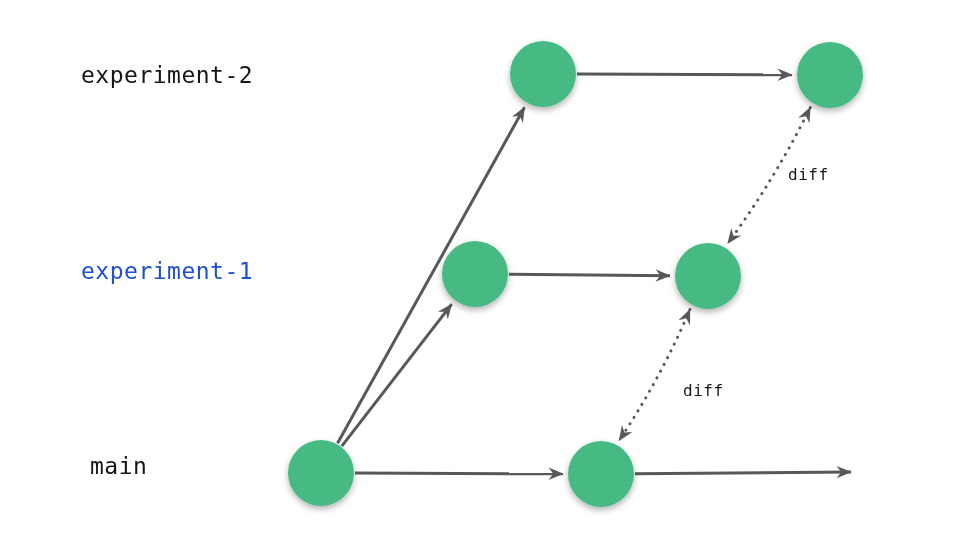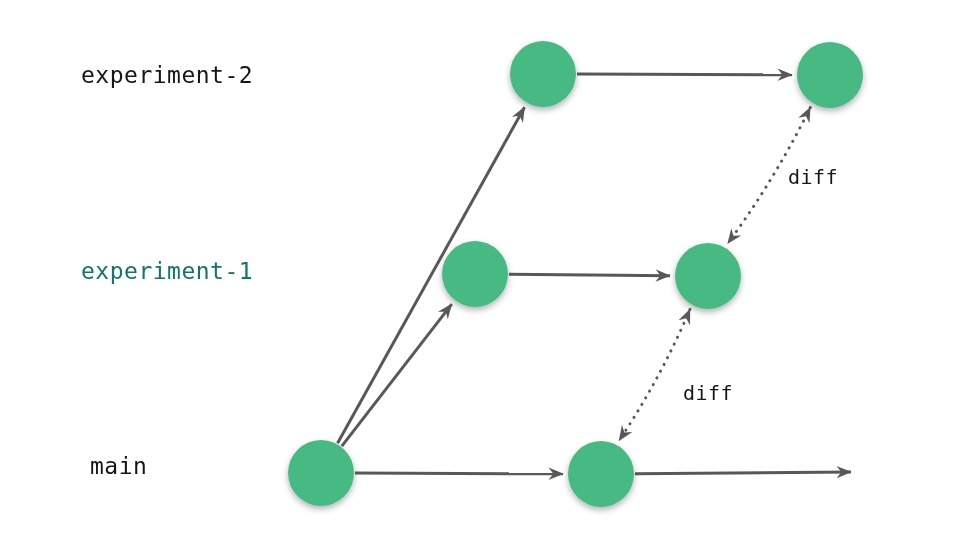--- a/index.html
+++ b/index.html
@@ -23,21 +23,21 @@
   .lane-label {
     position: absolute;
     transform: translateY(-50%);
     font-size: 23px;
     letter-spacing: 0.5px;
     white-space: nowrap;
     font-family: "DejaVu Sans Mono", "Liberation Mono", monospace;
   }
   .diff-label {
     position: absolute;
-    font-size: 20px;
+    font-size: 16px;
     letter-spacing: 0.5px;
     white-space: nowrap;
     font-family: "DejaVu Sans Mono", "Liberation Mono", monospace;
   }
 </style>
 </head>
 <body>
 
 <div class="stage">
   <svg width="964" height="538" viewBox="0 0 964 538">
@@ -63,18 +63,18 @@
         <circle cx="543" cy="74" r="33" fill="#46b983" filter="url(#nodeShadow)"></circle>
         <circle cx="830" cy="75" r="33" fill="#46b983" filter="url(#nodeShadow)"></circle>
         <circle cx="475" cy="274" r="33" fill="#46b983" filter="url(#nodeShadow)"></circle>
         <circle cx="708" cy="276" r="33" fill="#46b983" filter="url(#nodeShadow)"></circle>
         <circle cx="321" cy="473" r="33" fill="#46b983" filter="url(#nodeShadow)"></circle>
         <circle cx="601" cy="474" r="33" fill="#46b983" filter="url(#nodeShadow)"></circle>
       </g>
   </svg>
 
   <div class="lane-label" style="left: 81px; top: 75px; color: rgb(22, 22, 22);">experiment-2</div>
-  <div class="lane-label" style="left: 81px; top: 271px; color: #0f766e;">experiment-1</div>
+  <div class="lane-label" style="left: 81px; top: 271px; color: #1d4ed8;">experiment-1</div>
   <div class="lane-label" style="left: 90px; top: 466px; color: rgb(22, 22, 22);">main</div>
 
   <div class="diff-label" style="left: 788px; top: 165px; color: rgb(22, 22, 22);">diff</div>
   <div class="diff-label" style="left: 683px; top: 381px; color: rgb(22, 22, 22);">diff</div>
 </div>
 
 </body></html>

